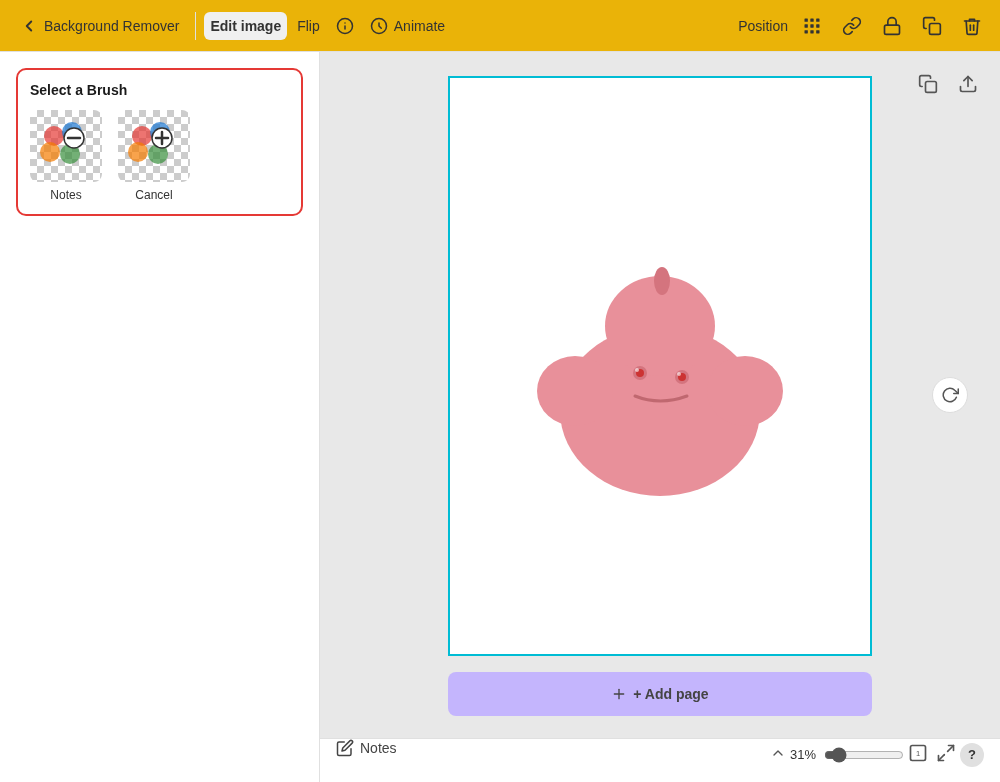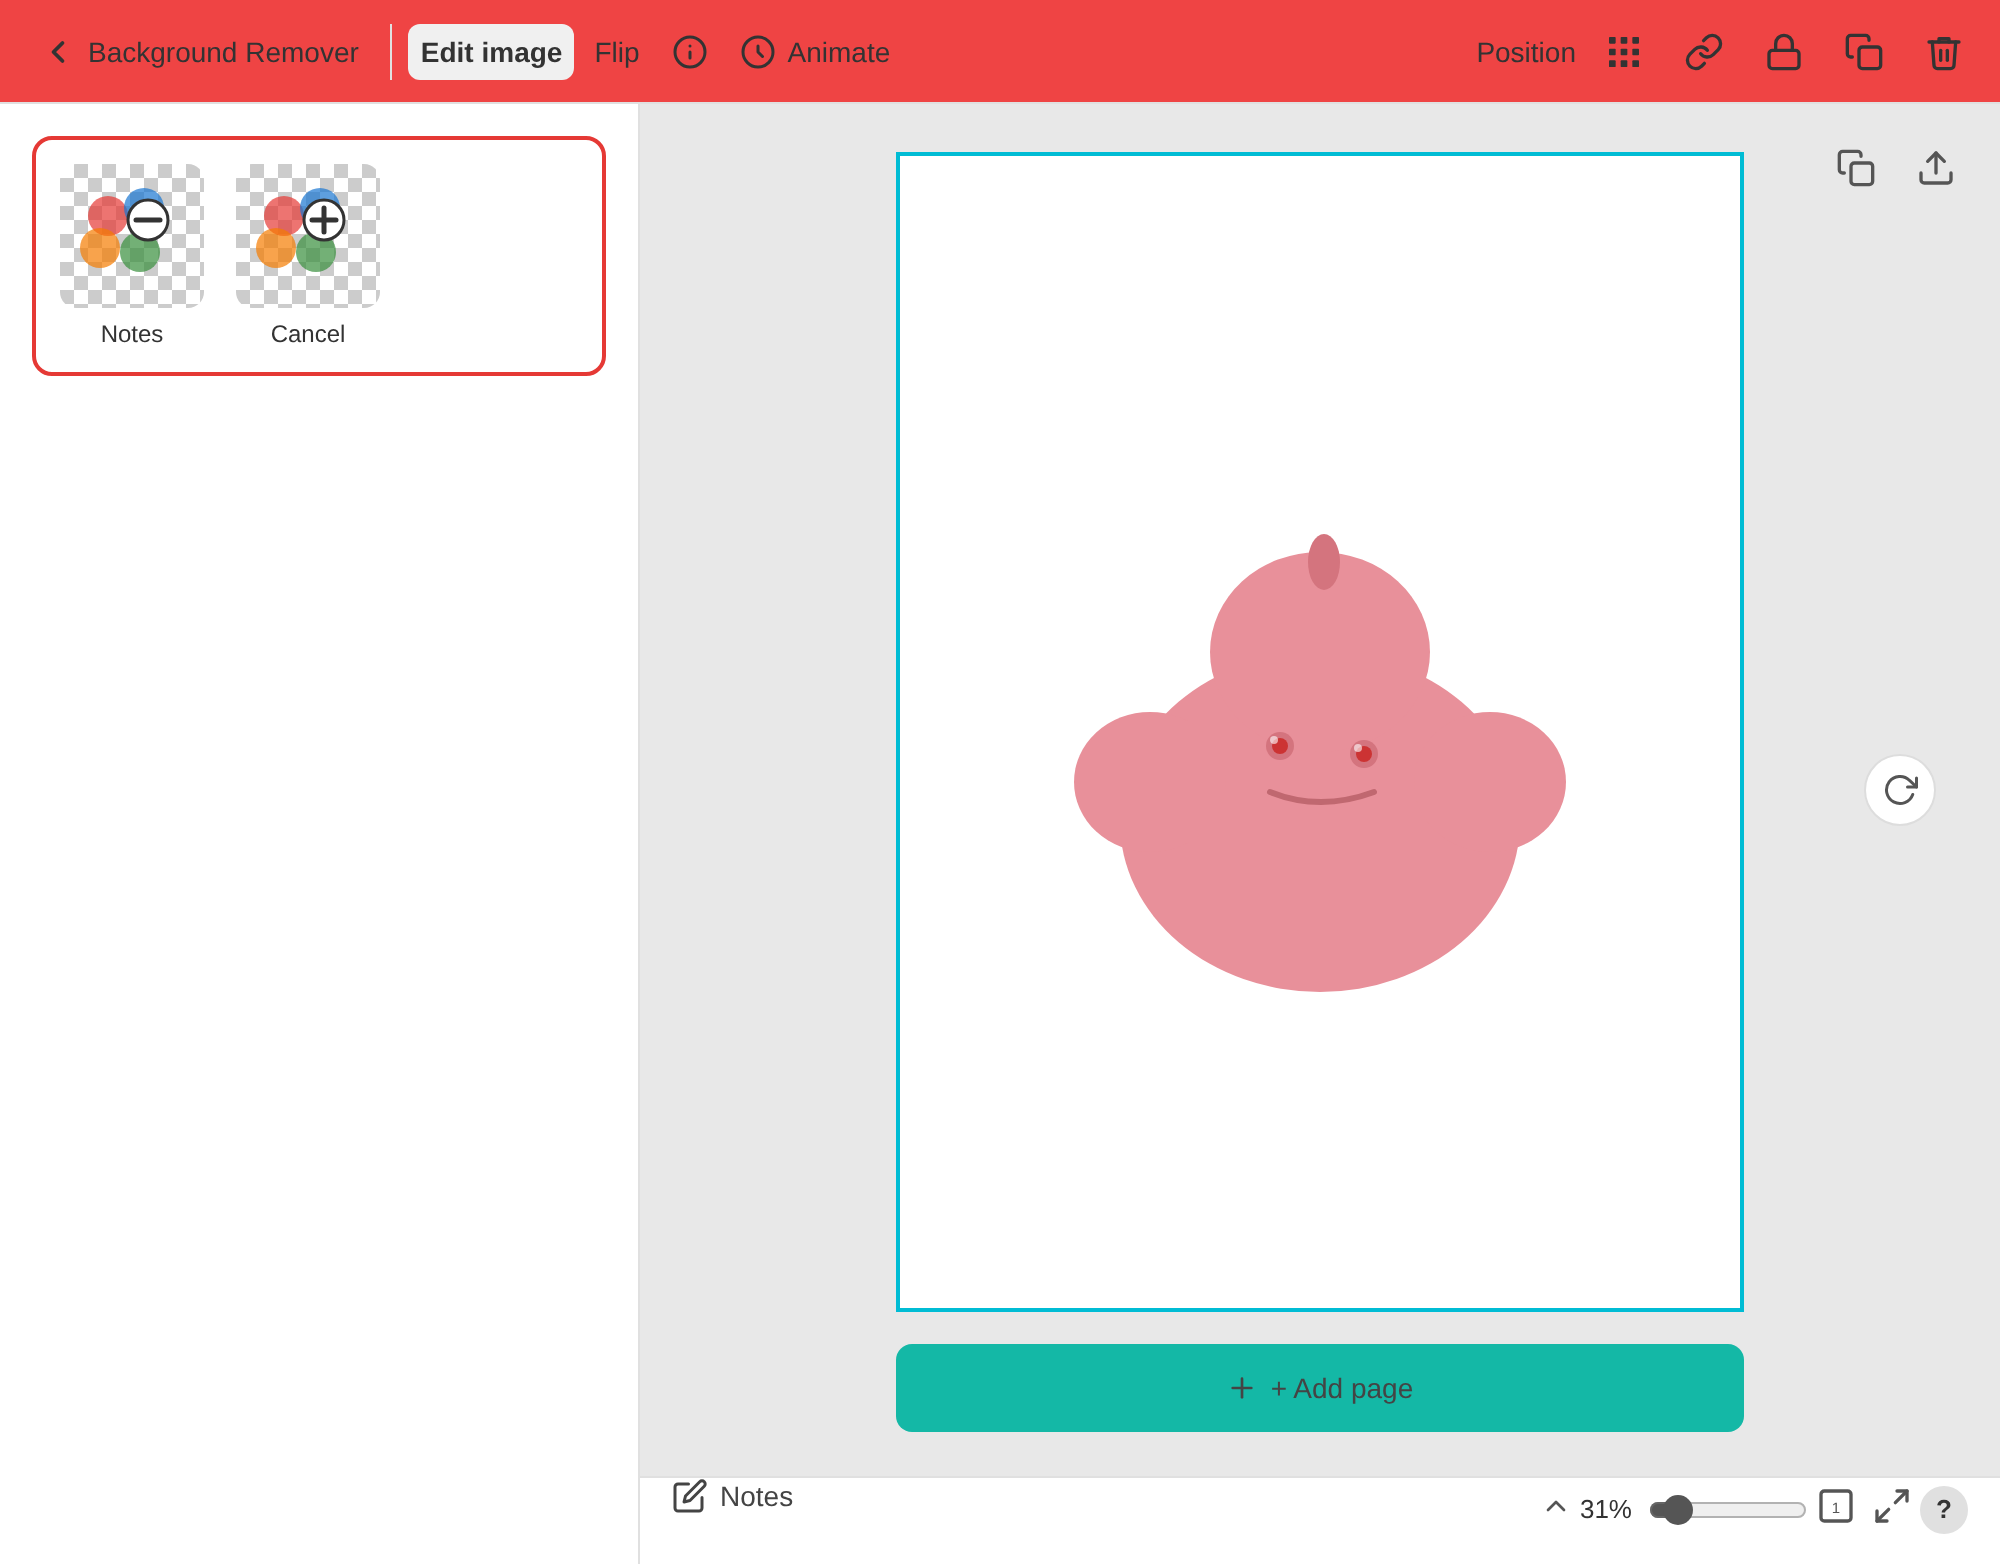--- a/index.html
+++ b/index.html
@@ -1,21 +1,21 @@
 <!DOCTYPE html>
 <html><head>
   <meta charset="utf-8">
   <style>
     * { box-sizing: border-box; margin: 0; padding: 0; }
     body { font-family: -apple-system, BlinkMacSystemFont, 'Segoe UI', sans-serif; background: #f0f0f0; width: 1000px; height: 782px; overflow: hidden; display: flex; flex-direction: column; }
 
     
     .top-toolbar {
       height: 52px;
-      background: #ef4444;
+      background: #eab308;
       border-bottom: 1px solid #e0e0e0;
       display: flex;
       align-items: center;
       padding: 0 12px;
       gap: 4px;
       flex-shrink: 0;
     }
     .back-btn {
       display: flex;
       align-items: center;
@@ -200,30 +200,31 @@
       border: 2px solid #00bcd4;
       display: flex;
       align-items: center;
       justify-content: center;
     }
 
     .add-page-btn {
       margin: 16px auto;
       width: 424px;
       height: 44px;
-      background: #14b8a6;
+      background: #c4b5fd;
       border: none;
       border-radius: 8px;
       font-size: 14px;
       color: #444;
       cursor: pointer;
       display: flex;
       align-items: center;
       justify-content: center;
       gap: 6px;
+      font-weight: bold;
     }
 
     
     .status-bar {
       height: 44px;
       background: #fff;
       border-top: 1px solid #e0e0e0;
       display: flex;
       align-items: flex-start;
       padding: 0 16px;
@@ -360,20 +361,21 @@
         </svg>
     </button>
   </div>
 </div>
 
 <div class="main-content">
 
   <div class="sidebar">
     <div class="sidebar-inner">
       <div class="brush-section">
+        <div class="brush-title">Select a Brush</div>
         <div class="brush-options">
 
           <div class="brush-option">
             <div class="brush-icon-wrap">
               <div class="checker-bg">
                 <svg width="60" height="60" viewBox="0 0 60 60">
 
                   <circle cx="30" cy="30" r="26" fill="none"></circle>
 
                   <circle cx="18" cy="20" r="10" fill="#E53935" opacity="0.7"></circle>

